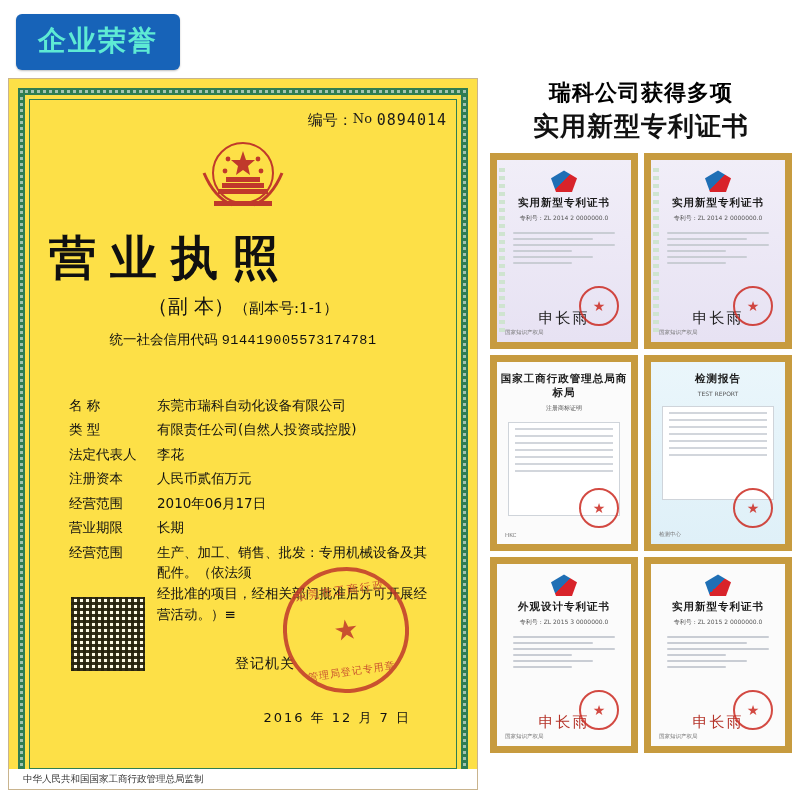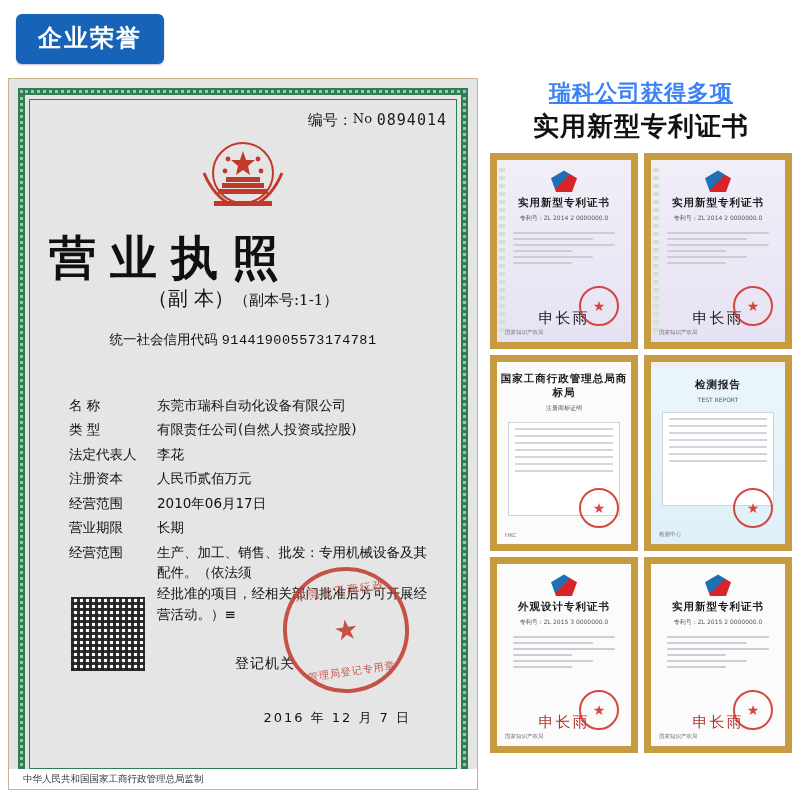--- a/index.html
+++ b/index.html
@@ -7,32 +7,32 @@
     width:800px;height:800px;
     background:#ffffff;
     font-family:"DejaVu Sans","Liberation Sans",sans-serif;
     overflow:hidden;
     position:relative;
   }
   
   .badge{
     position:absolute;left:16px;top:14px;
     background:#1763b8;
-    color:#ffffff;
-    font-size:24px;font-weight:bold;
+    color:#5eead4;
+    font-size:28px;font-weight:bold;
     letter-spacing:2px;
     padding:8px 22px 10px 22px;
     border-radius:6px 6px 6px 6px;
     box-shadow:0 1px 2px rgba(0,0,0,.25);
   }
   
   .page{position:absolute;left:0;top:0;width:800px;height:800px;}
   .license-wrap{
     position:absolute;left:8px;top:78px;width:470px;height:712px;
-    background:#e5e5e5;
+    background:#fde047;
     border:1px solid #c9b48e;
     box-sizing:border-box;
     overflow:hidden;
   }
   
   .frame-outer{
     position:absolute;left:9px;top:9px;right:9px;bottom:9px;
     border:7px solid #2f7d52;
     box-sizing:border-box;
   }
@@ -70,21 +70,21 @@
   .title{
     position:absolute;left:0;right:0;top:122px;
     font-family:"DejaVu Serif","Liberation Serif",serif;
     font-weight:bold;
     font-size:47px;
     letter-spacing:14px;
     color:#101010;
     text-indent:14px;
   }
   .subtitle{
-    position:absolute;left:0;right:0;top:180px;
+    position:absolute;left:0;right:0;top:188px;
     text-align:center;font-size:20px;color:#111;
     font-family:"DejaVu Serif","Liberation Serif",serif;
   }
   .subtitle .small{font-size:15px;}
   .credit-line{
     position:absolute;left:0;right:0;top:226px;
     text-align:center;font-size:13.5px;color:#111;
   }
   .credit-line .code{letter-spacing:.5px;font-family:Liberation Mono, monospace;}
   
@@ -144,22 +144,22 @@
     display:flex;justify-content:space-between;align-items:center;
     padding:0 14px;box-sizing:border-box;
     font-size:9.5px;color:#333;
     background:#fff;
   }
   
   .right{
     position:absolute;left:490px;top:78px;width:302px;
   }
   .r-head1{
-    font-size:22px;font-weight:bold;color:#3b82f6;text-align:center;
-    letter-spacing:1px;line-height:1.35;text-decoration:underline;
+    font-size:22px;font-weight:bold;color:#000000;text-align:center;
+    letter-spacing:1px;line-height:1.35;
   }
   .r-head2{
     font-size:26px;font-weight:bold;color:#111;text-align:center;
     letter-spacing:1px;margin-top:2px;line-height:1.3;
   }
   .grid{
     margin-top:10px;
     display:grid;grid-template-columns:1fr 1fr;gap:6px;
   }
   .cert{
@@ -171,21 +171,21 @@
   }
   .cert.gold{border-color:#c79b3f;}
   .cert .inner{
     position:absolute;left:0;top:0;right:0;bottom:0;
     background:#f7f7f9;
     display:flex;flex-direction:column;align-items:center;
     padding-top:10px;box-sizing:border-box;
   }
   .cert .inner.violet{background:linear-gradient(180deg,#f1eef8,#e7e2f3);}
   .cert .inner.white{background:#fbfbfb;}
-  .cert .inner.cyan{background:linear-gradient(180deg,#eaf6fb,#dff0f8);margin-top:6px;}
+  .cert .inner.cyan{background:linear-gradient(180deg,#eaf6fb,#dff0f8);}
   .cert .logo-badge{
     width:26px;height:22px;margin-bottom:4px;
     background:linear-gradient(135deg,#1f6fb5 50%,#d8232a 50%);
     clip-path:polygon(50% 0,100% 35%,80% 100%,20% 100%,0 35%);
   }
   .cert .ct{
     font-size:10.5px;font-weight:bold;color:#1a1a1a;letter-spacing:1px;
     margin-bottom:4px;text-align:center;
   }
   .cert .cs{

